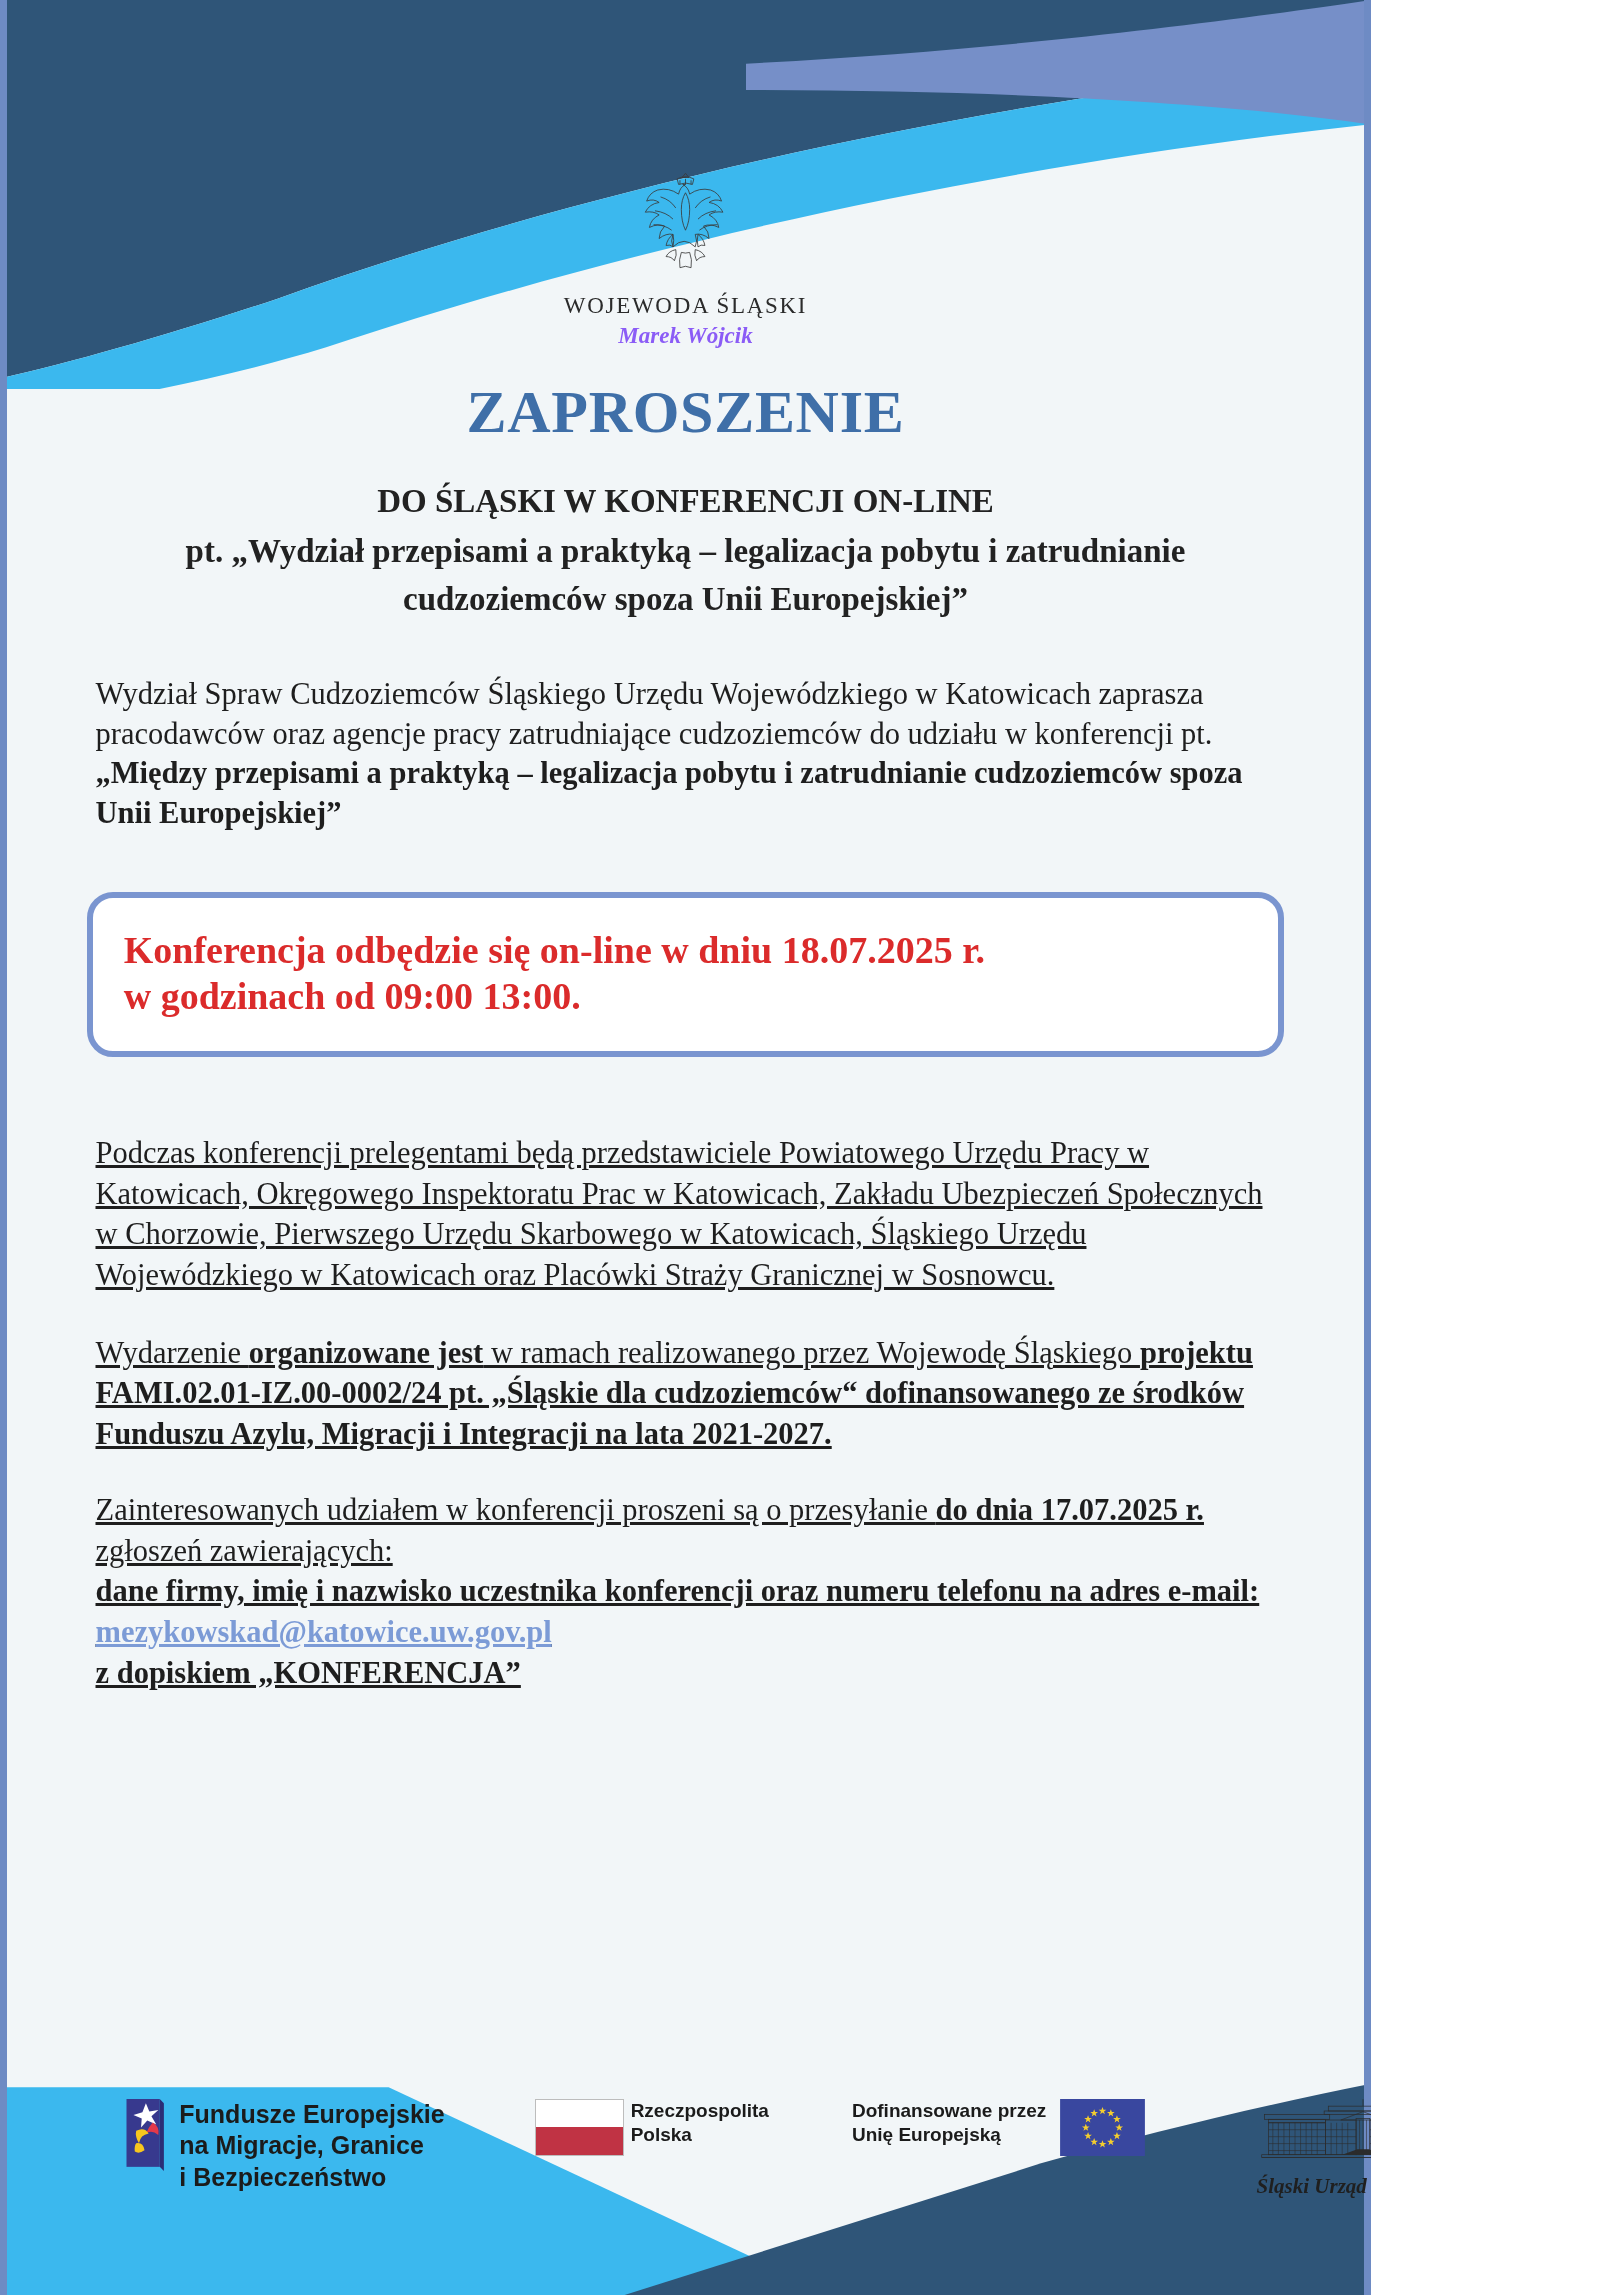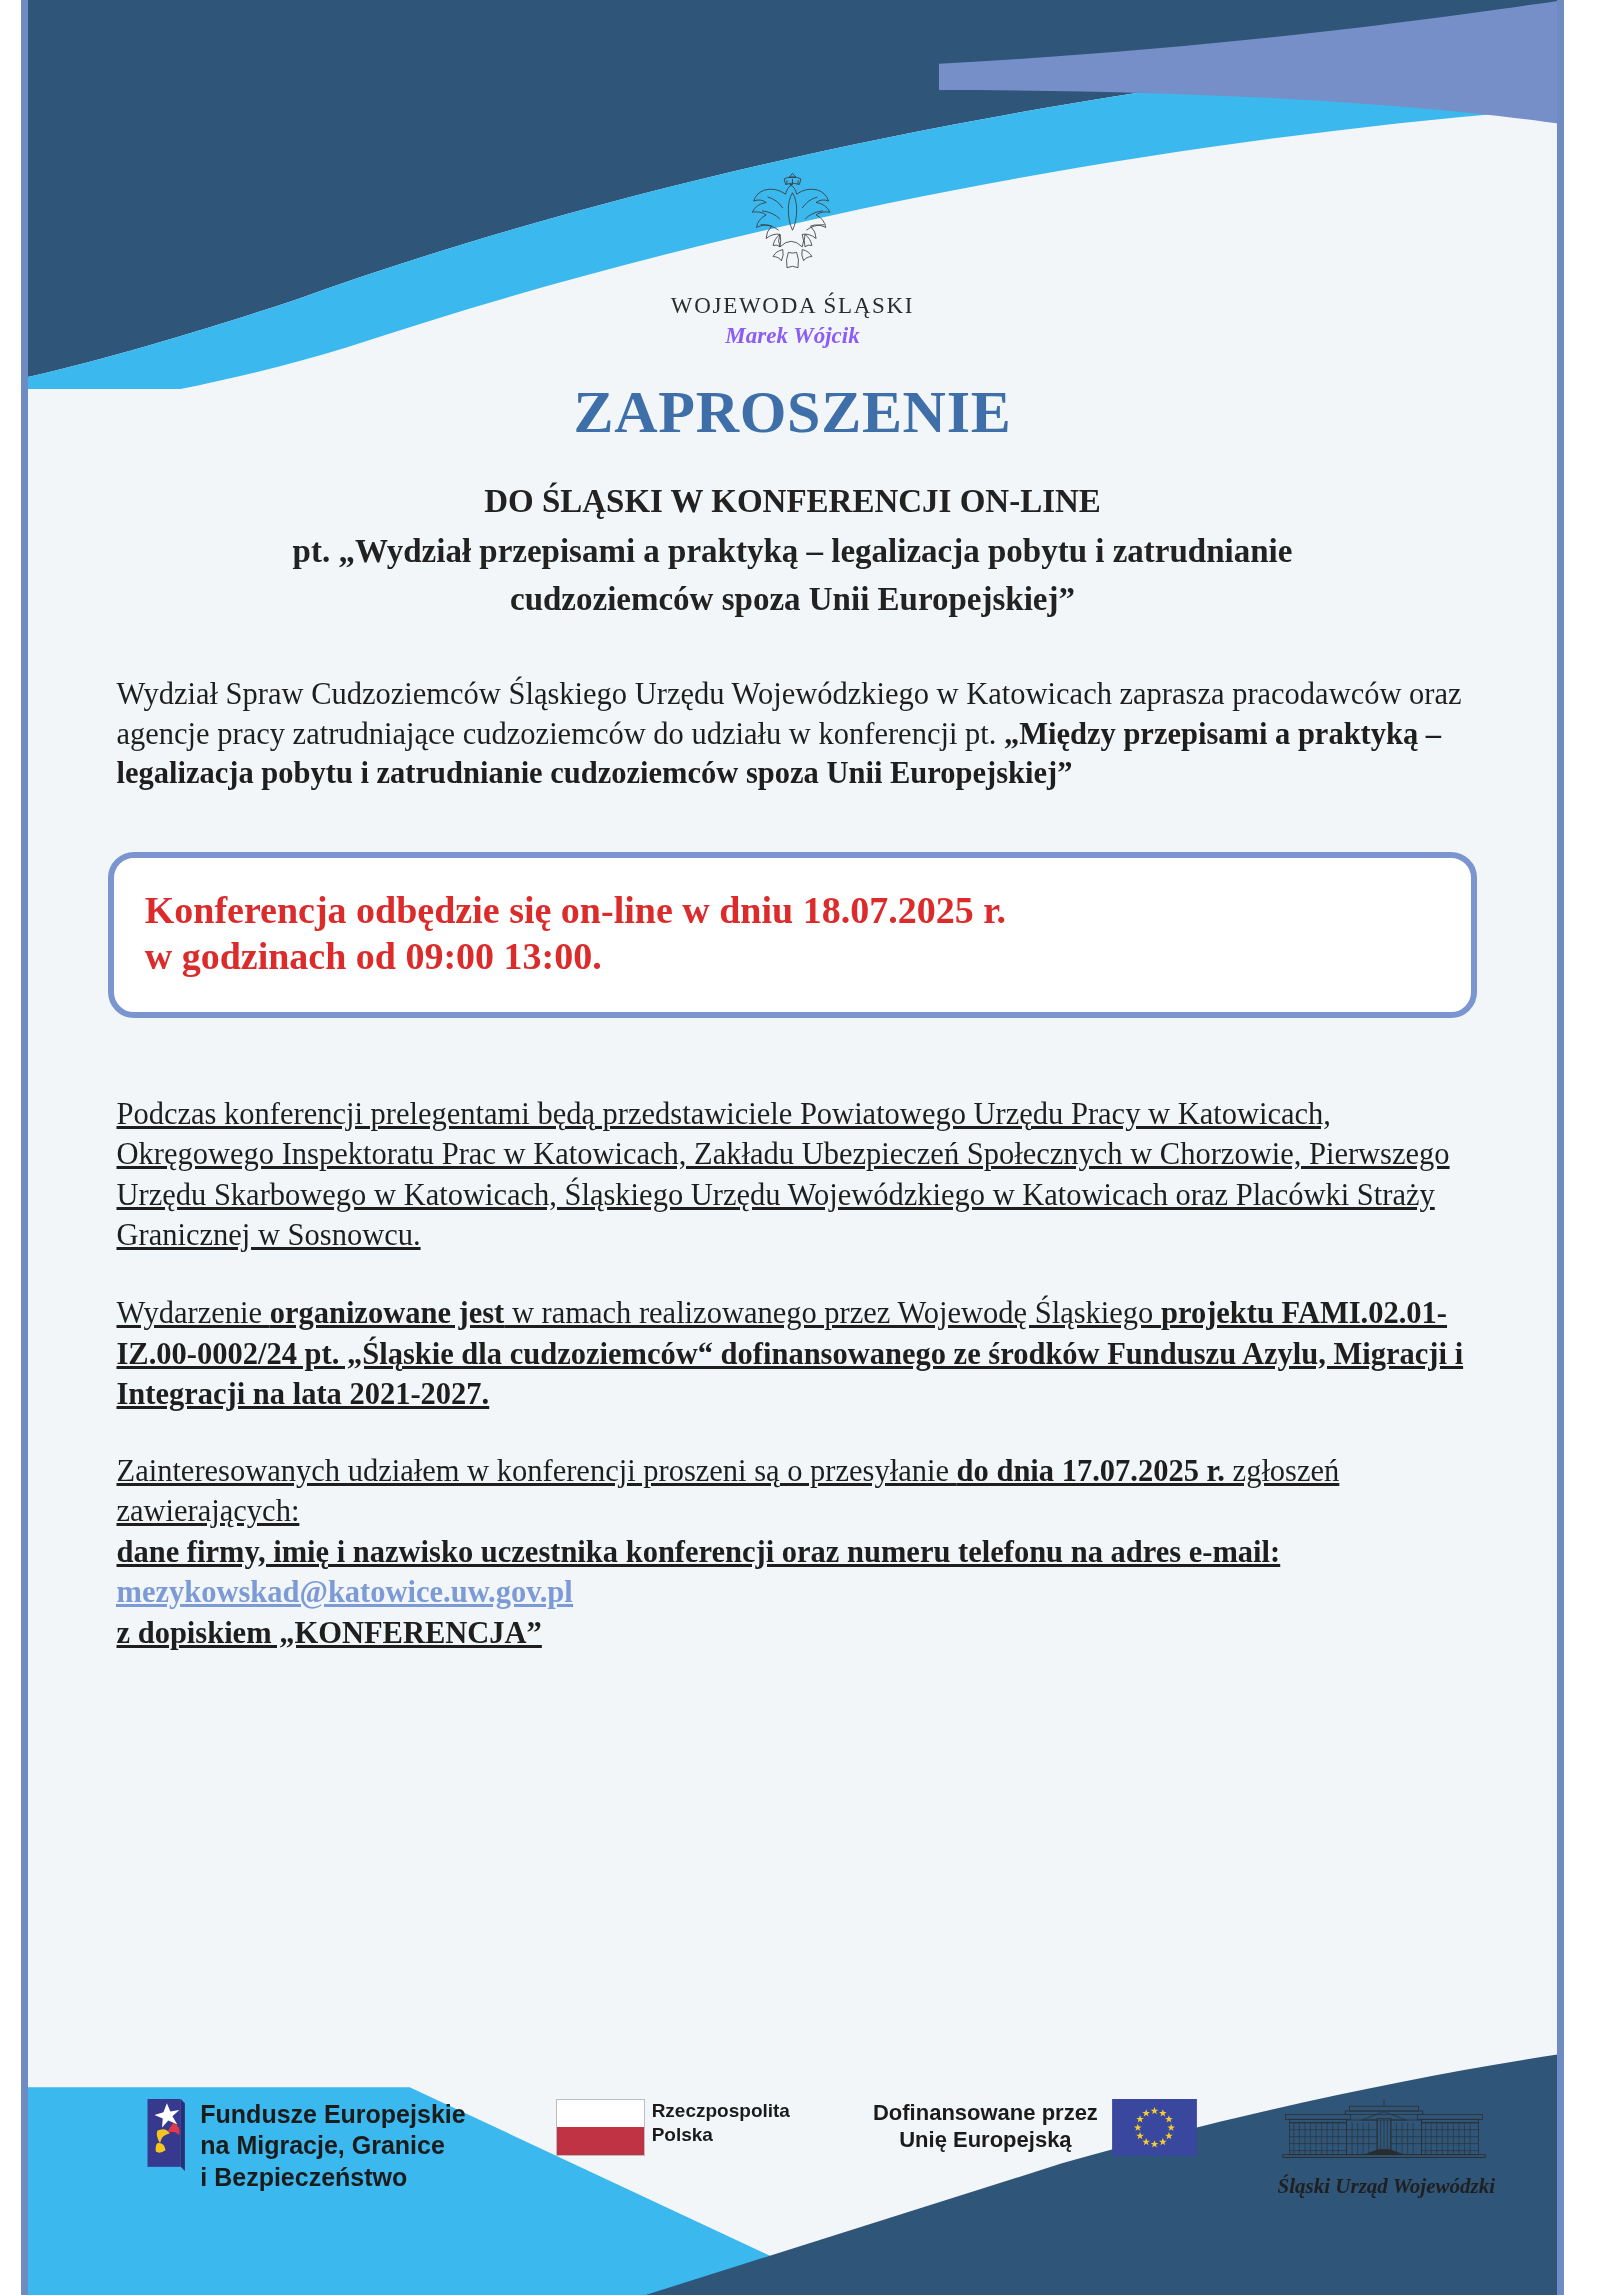--- a/index.html
+++ b/index.html
@@ -5,25 +5,24 @@
   html, body {
     margin: 0;
     padding: 0;
     background: #ffffff;
   }
   body {
     font-family: "Liberation Serif", serif;
   }
   .page {
     position: relative;
-    width: 1543px;
+    width: 1371px;
     height: 2295px;
     background: #F2F6F8;
     overflow: hidden;
-    margin-left: 21px;
   }
   
   .deco {
     position: absolute;
     pointer-events: none;
   }
   .deco-top {
     top: 0; left: 0;
     width: 1599px; height: 389px;
   }
@@ -192,24 +191,24 @@
   }
   .logo-eu {
     display: flex;
     align-items: flex-start;
     gap: 14px;
     margin-left: 83px;
   }
   .eu-text {
     font-family: "Liberation Sans", sans-serif;
     font-weight: bold;
-    font-size: 22px;
+    font-size: 19px;
     line-height: 1.26;
     color: #1b1b1b;
-    text-align: center;
+    text-align: left;
     white-space: nowrap;
   }
   .eu-flag { width: 85px; height: 57px; display: block; }
   .logo-suw {
     margin-left: auto;
     text-align: right;
   }
   .suw-building { width: 222px; height: 67px; display: block; }
   .suw-caption {
     font-family: "Liberation Serif", serif;

